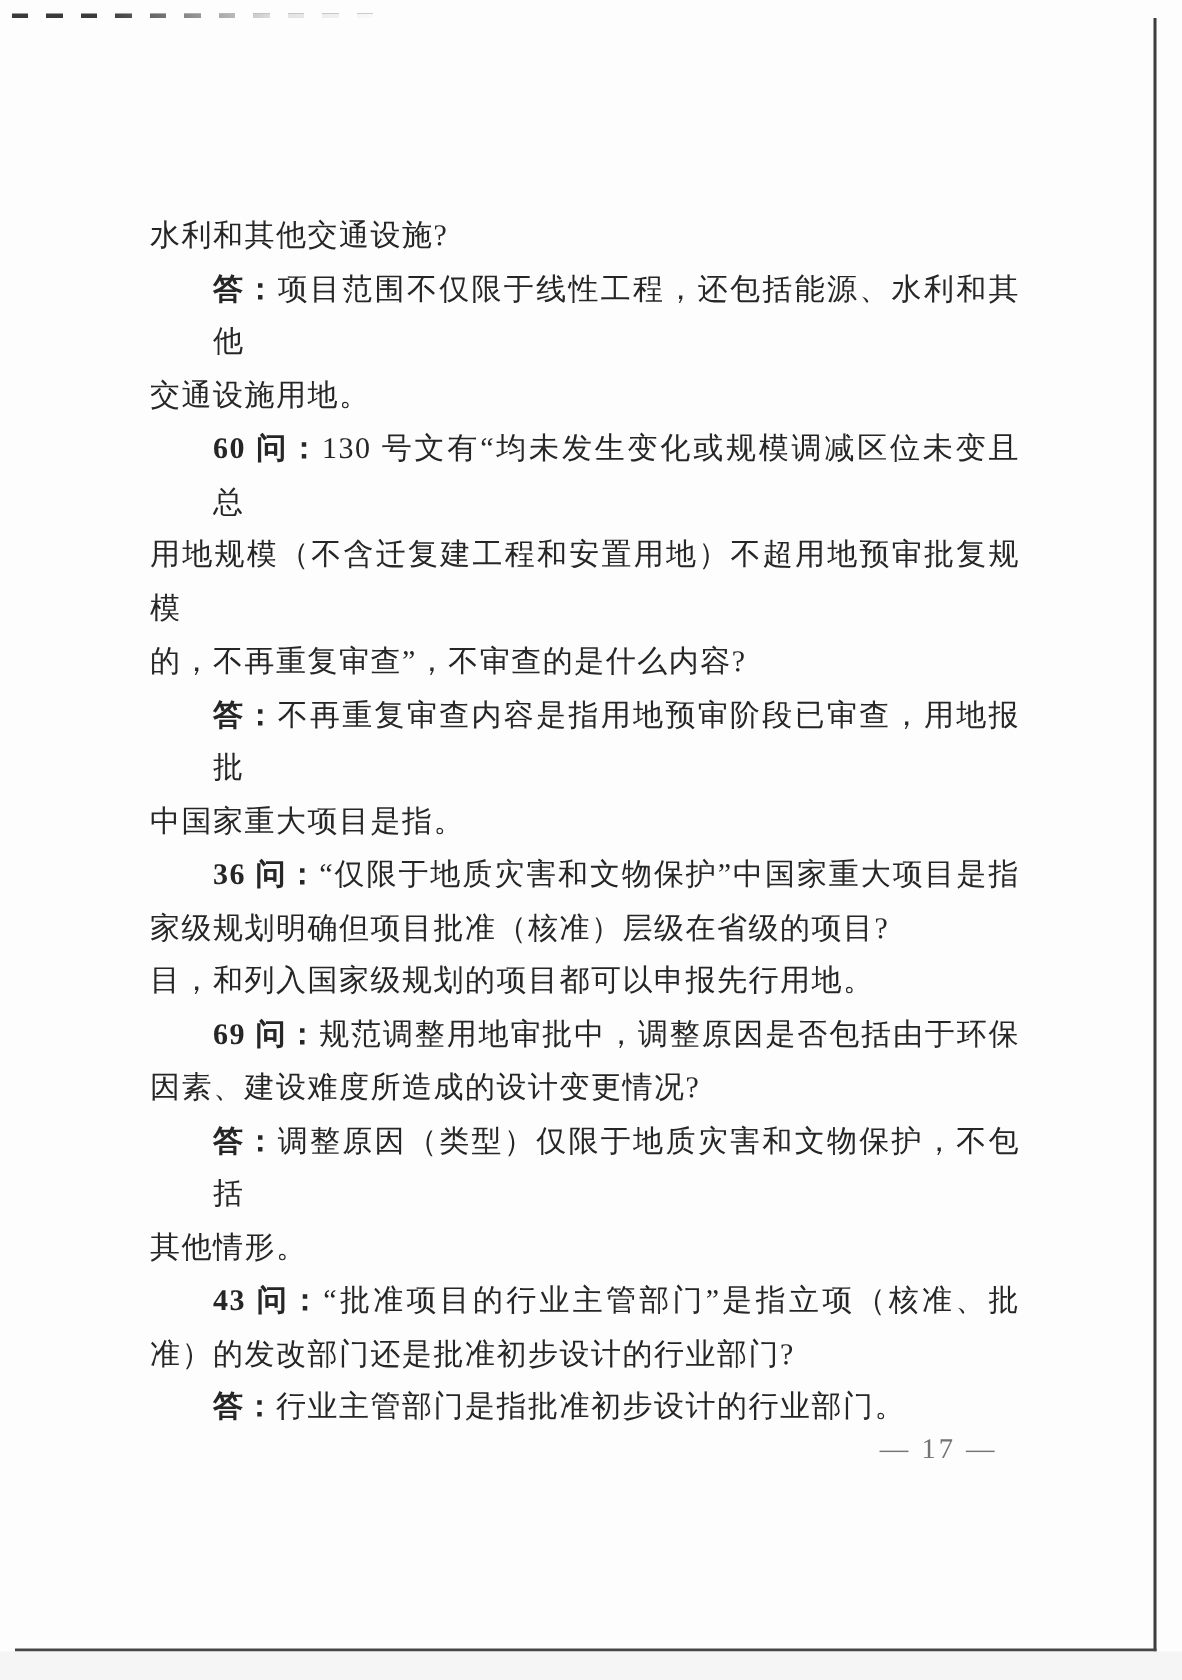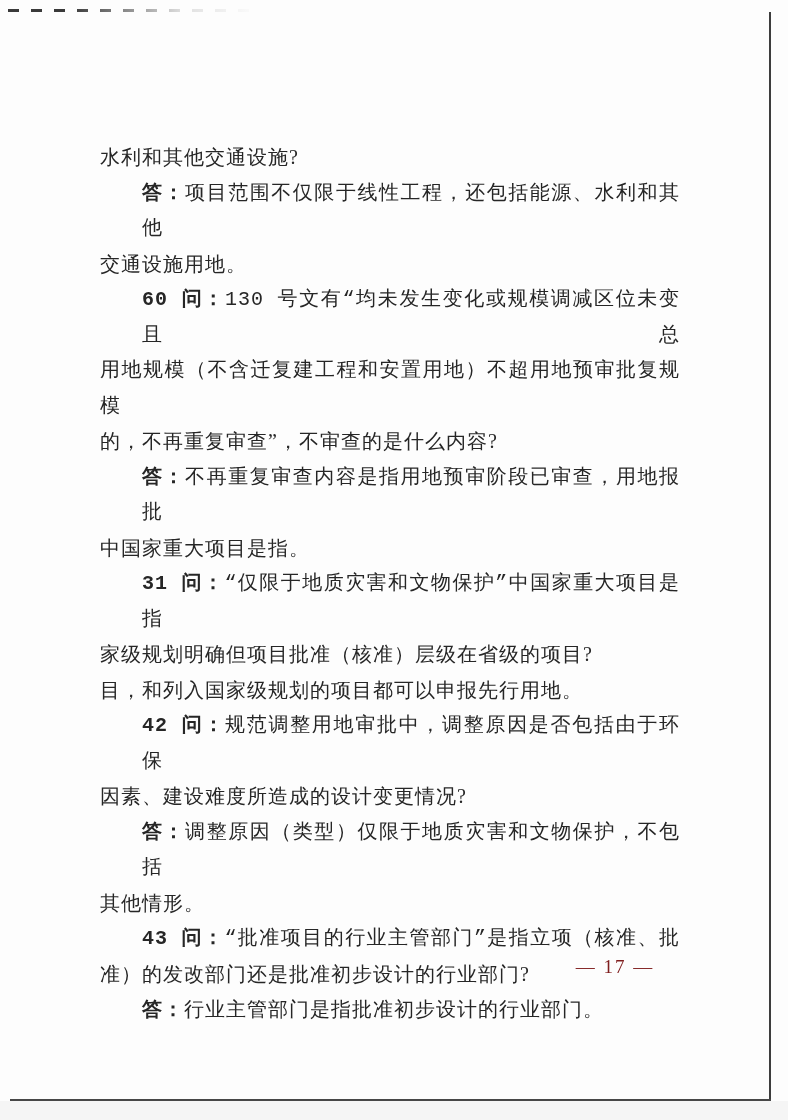--- a/index.html
+++ b/index.html
@@ -19,26 +19,26 @@
       repeating-linear-gradient(90deg,#3a3a3a 0 11px, rgba(0,0,0,0) 11px 23px);
   }
   .below-strip{position:absolute;left:0;top:1101px;width:788px;height:19px;background:#f5f5f5;}
   
   .textblock{
     position:absolute;left:100px;top:140px;width:580px;
     font-size:20px;line-height:35.5px;color:#262626;
     letter-spacing:1px;
   }
   .ln{white-space:nowrap;}
-  .ln.jst{white-space:normal;text-align:justify;text-align-last:justify;font-family:Liberation Mono, monospace;}
+  .ln.jst{white-space:normal;text-align:justify;text-align-last:justify;}
   .ln.ind{padding-left:42px;}
   .lead{font-weight:700;}
   .pagenum{
     position:absolute;left:565px;top:956px;width:100px;
-    font-size:19px;color:#7f1d1d;letter-spacing:2px;text-align:center;
+    font-size:19px;color:#737373;letter-spacing:2px;text-align:right;
   }
 </style>
 </head>
 <body>
 
 <div class="page">
 
   <div class="edge-top-dashes"></div>
   <div class="edge-right"></div>
   <div class="edge-bottom"></div>
@@ -46,24 +46,24 @@
 
   <div class="textblock">
     <div class="ln"><span class="lead"></span><span>水利和其他交通设施?</span></div>
     <div class="ln ind jst"><span class="lead">答：</span><span>项目范围不仅限于线性工程，还包括能源、水利和其他</span></div>
     <div class="ln"><span class="lead"></span><span>交通设施用地。</span></div>
     <div class="ln ind jst"><span class="lead">60 问：</span><span>130 号文有“均未发生变化或规模调减区位未变且总</span></div>
     <div class="ln jst"><span class="lead"></span><span>用地规模（不含迁复建工程和安置用地）不超用地预审批复规模</span></div>
     <div class="ln"><span class="lead"></span><span>的，不再重复审查”，不审查的是什么内容?</span></div>
     <div class="ln ind jst"><span class="lead">答：</span><span>不再重复审查内容是指用地预审阶段已审查，用地报批</span></div>
     <div class="ln"><span class="lead"></span><span>中国家重大项目是指。</span></div>
-    <div class="ln ind jst"><span class="lead">31 问：</span><span>“仅限于地质灾害和文物保护”中国家重大项目是指</span></div>
+    <div class="ln ind jst"><span class="lead">36 问：</span><span>“仅限于地质灾害和文物保护”中国家重大项目是指</span></div>
     <div class="ln"><span class="lead"></span><span>家级规划明确但项目批准（核准）层级在省级的项目?</span></div>
     <div class="ln"><span class="lead"></span><span>目，和列入国家级规划的项目都可以申报先行用地。</span></div>
-    <div class="ln ind jst"><span class="lead">42 问：</span><span>规范调整用地审批中，调整原因是否包括由于环保</span></div>
+    <div class="ln ind jst"><span class="lead">69 问：</span><span>规范调整用地审批中，调整原因是否包括由于环保</span></div>
     <div class="ln"><span class="lead"></span><span>因素、建设难度所造成的设计变更情况?</span></div>
     <div class="ln ind jst"><span class="lead">答：</span><span>调整原因（类型）仅限于地质灾害和文物保护，不包括</span></div>
     <div class="ln"><span class="lead"></span><span>其他情形。</span></div>
     <div class="ln ind jst"><span class="lead">43 问：</span><span>“批准项目的行业主管部门”是指立项（核准、批</span></div>
     <div class="ln"><span class="lead"></span><span>准）的发改部门还是批准初步设计的行业部门?</span></div>
     <div class="ln ind"><span class="lead">答：</span><span>行业主管部门是指批准初步设计的行业部门。</span></div>
 
   </div>
 
   <div class="pagenum">— 17 —</div>

